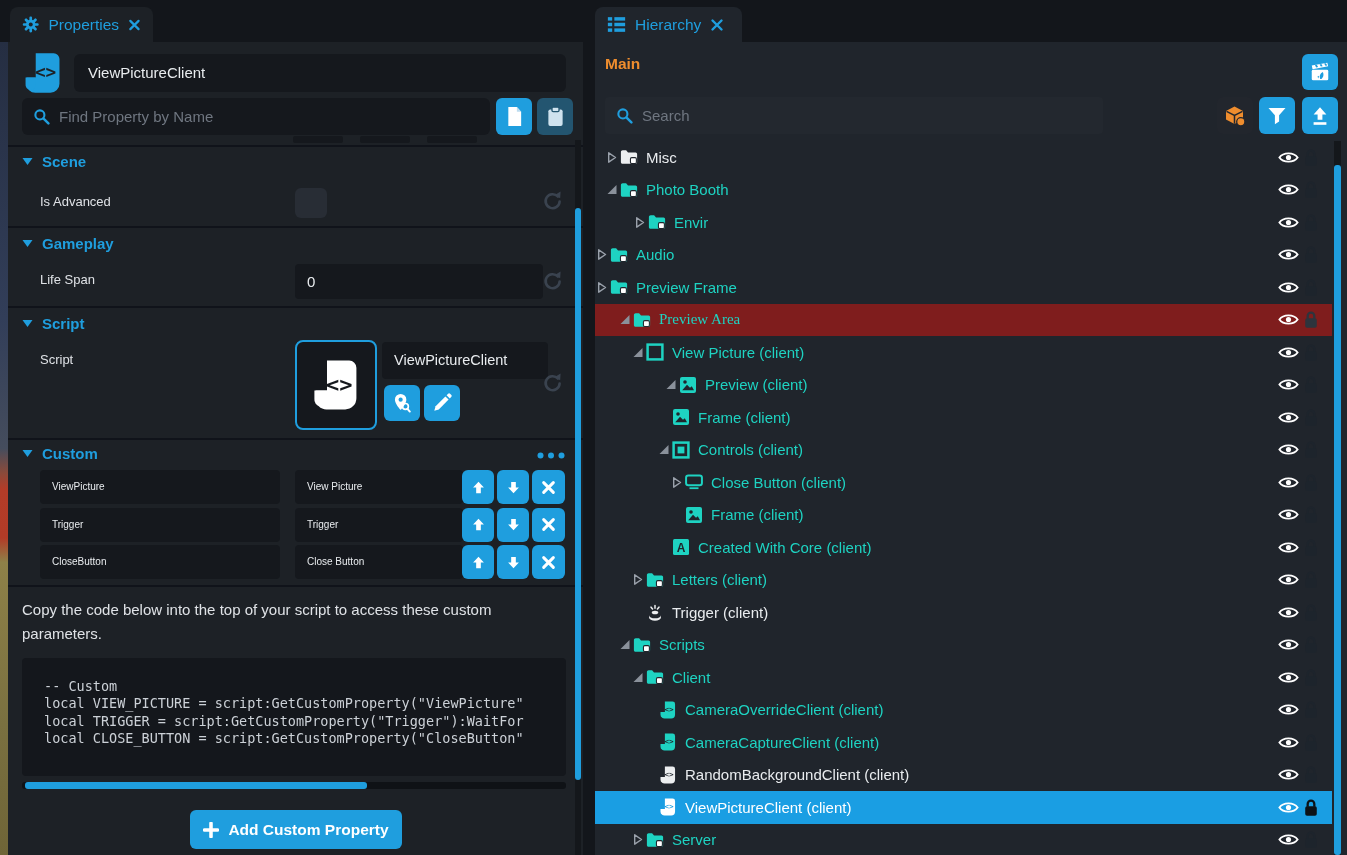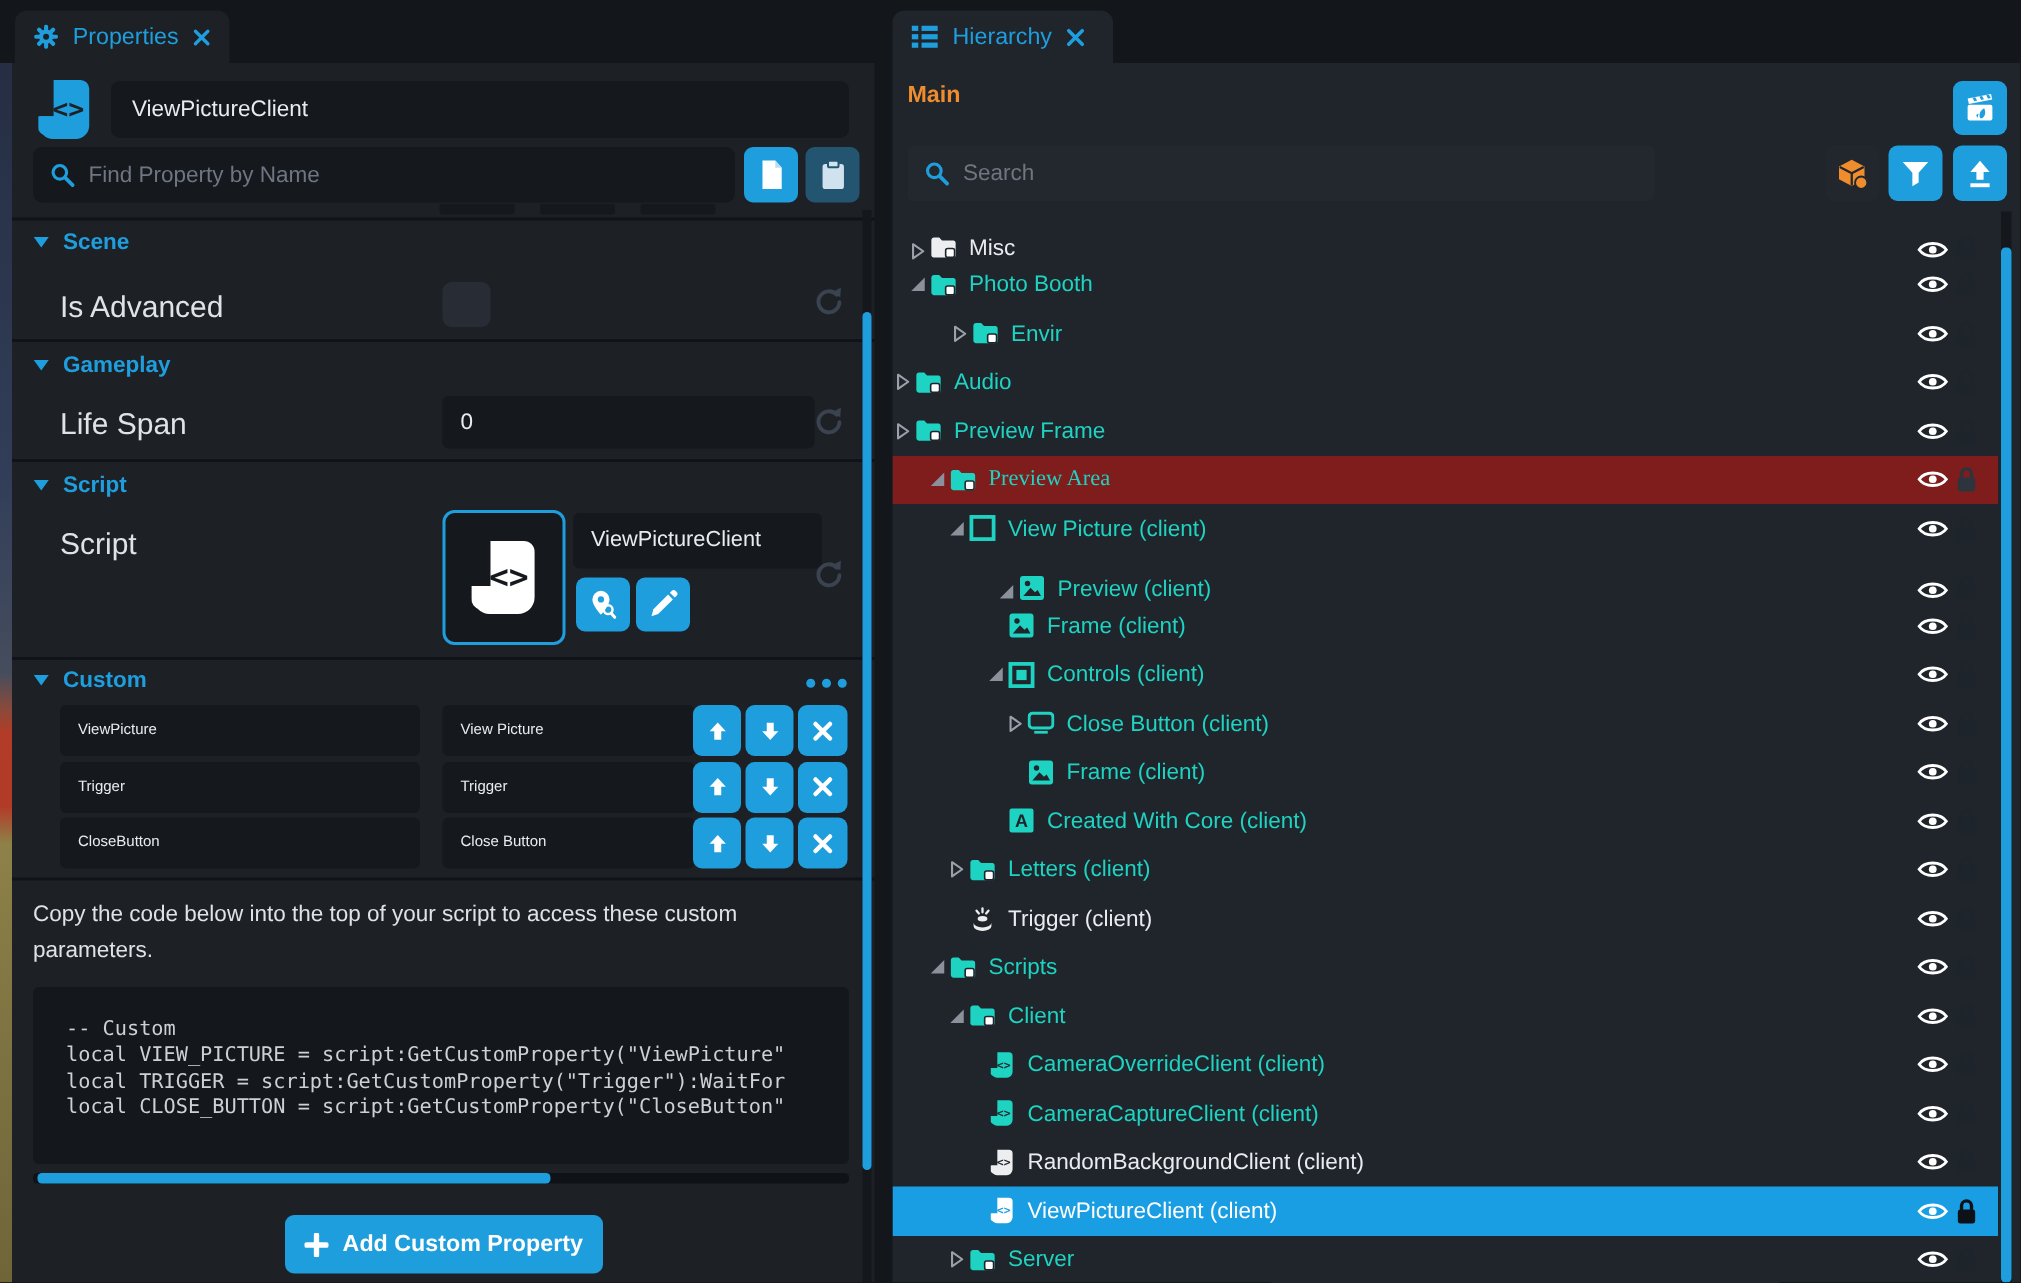--- a/index.html
+++ b/index.html
@@ -29,21 +29,21 @@
   .sqbtn{border:none;padding:0;cursor:pointer;border-radius:6px;display:flex;align-items:center;justify-content:center;}
   .blue{background:#1f9ede;}
   .copy-btn{left:488px;top:56px;width:36px;height:37px;}
   .paste-btn{left:529px;top:56px;width:36px;height:37px;background:#235570;}
   .btn-ic{width:19px;height:21px;}
   .sliver{top:94px;height:7px;width:50px;background:#15181d;border-radius:2px;}
   .divider{left:0;width:100%;height:2px;background:#10131a;}
   .sect{left:14px;height:22px;display:flex;align-items:center;gap:9px;}
   .sect-label{color:#1f9ede;font-size:15px;font-weight:bold;}
   .caret{width:11px;height:9px;}
-  .plabel{color:#dfe2e6;font-size:20px;}
+  .plabel{color:#dfe2e6;font-size:13px;}
   .checkbox{left:287px;top:146px;width:32px;height:30px;background:#282d35;border-radius:6px;border:none;cursor:pointer;}
   .reset{width:22px;height:22px;left:533px;background:none;border:none;padding:0;cursor:pointer;}
   .num-input{left:287px;top:222px;width:248px;height:35px;line-height:35px;padding:0 12px;border-radius:4px;}
   .script-frame{left:287px;top:298px;width:82px;height:90px;background:#15181d;border:2px solid #1f9ede;border-radius:8px;
     display:flex;align-items:center;justify-content:center;}
   .script-glyph{width:48px;height:52px;}
   .script-name{left:374px;top:300px;width:166px;height:37px;line-height:37px;padding:0 12px;border-radius:4px;font-size:14.5px;}
   .pin-btn{left:376px;top:343px;width:36px;height:36px;}
   .pencil-btn{left:416px;top:343px;width:36px;height:36px;}
   .icon20{width:20px;height:20px;}
@@ -420,21 +420,21 @@
     <button class="abs sqbtn blue upload-btn">
       <span class="ic22">
           <svg viewBox="0 0 22 22">
             <path d="M11 2.2 L17.4 9.6 H13.4 V14.8 H8.6 V9.6 H4.6 Z" fill="#fff"></path>
             <rect x="4.6" y="17.2" width="12.8" height="2.6" fill="#fff"></rect>
           </svg>
         </span>
     </button>
 
     <div class="abs tree" id="tree">
-  <div class="trow" style="padding-left: 10px; align-items: flex-end;">
+  <div class="trow" style="padding-left: 10px;">
     <span class="tarrow">
             <svg viewBox="0 0 13 13">
               <path d="M3.2 1.8 L10 6.5 L3.2 11.2 Z" fill="none" stroke="#9aa1ab" stroke-width="1.4" stroke-linejoin="round"></path>
             </svg>
           </span>
     <span class="tnicon">
             <svg viewBox="0 0 20 17">
               <path d="M1 3 C1 1.9 1.9 1 3 1 H6.8 L8.9 3.4 H17.3 c1 0 1.7 0.8 1.7 1.7 V14.3 c0 1 -0.8 1.7 -1.7 1.7 H2.7 C1.8 16 1 15.2 1 14.3 Z" fill="#eceef0"></path>
               <rect x="11.6" y="9.2" width="6.6" height="6.6" rx="1.5" fill="#fff" stroke="#20252c" stroke-width="1.2"></rect>
             </svg>
@@ -608,21 +608,21 @@
             </svg>
           </span>
     <span class="tlock">
             <svg viewBox="0 0 16 21">
               <path d="M4.2 9.5 V6.4 a3.8 3.8 0 0 1 7.6 0 V9.5" fill="none" stroke="#1d242c" stroke-width="2.6"></path>
               <rect x="1.4" y="9.2" width="13.2" height="10.6" rx="2" fill="#1d242c"></rect>
             </svg>
           </span>
   </div>
 
-  <div class="trow" style="padding-left: 69px; align-items: flex-end;">
+  <div class="trow" style="padding-left: 69px;">
     <span class="tarrow">
             <svg viewBox="0 0 13 13">
               <path d="M11 2 V11 H2 Z" fill="#8a919b"></path>
             </svg>
           </span>
     <span class="tnicon">
             <svg viewBox="0 0 18 18">
               <rect x="1" y="1" width="16" height="16" rx="2" fill="#1ed3c2"></rect>
               <circle cx="6" cy="6" r="1.8" fill="#20252c"></circle>
               <path d="M3.2 14.3 L8 8.8 L11 11.8 L12.8 10.3 L15 14.3 Z" fill="#20252c"></path>

